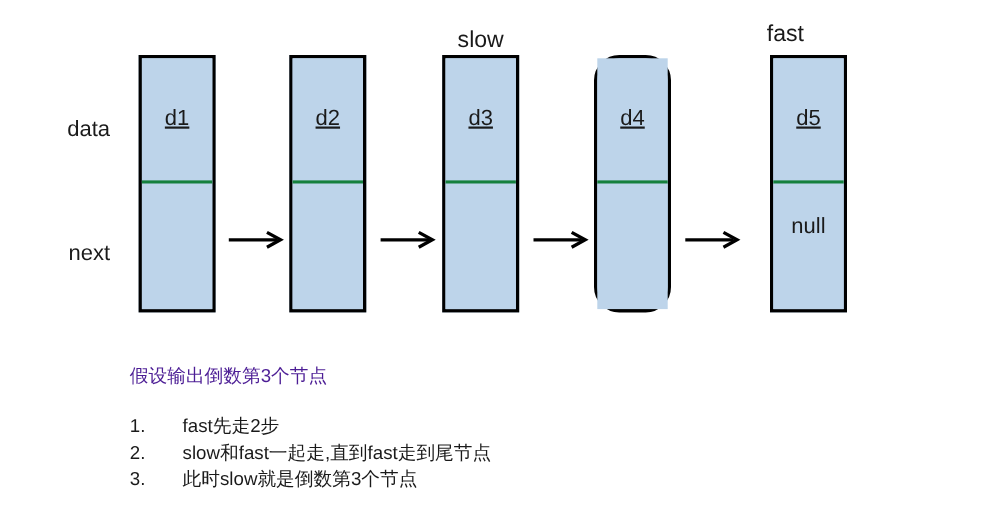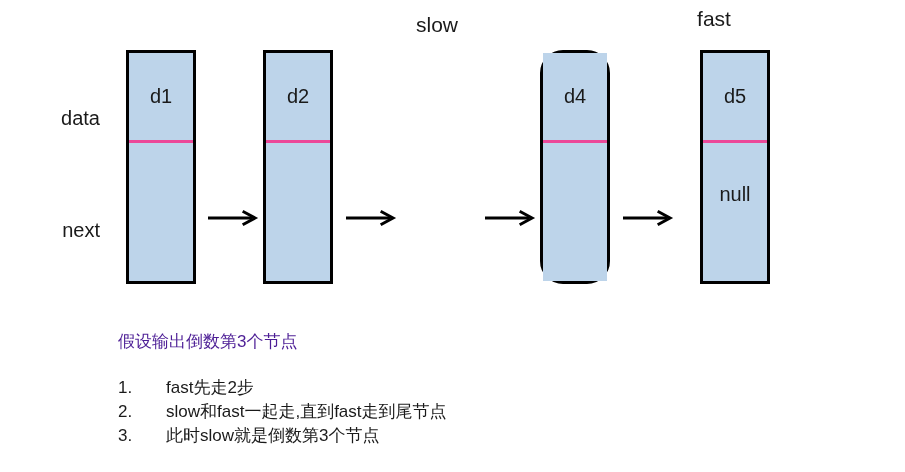--- a/index.html
+++ b/index.html
@@ -21,20 +21,21 @@
   }
 
   
   .pointer-label {
     position: absolute;
     font-size: 21px;
     line-height: 21px;
     color: #1a1a1a;
     text-align: center;
     white-space: nowrap;
+    margin-top: 12px;
   }
 
   
   .row-label {
     position: absolute;
     font-size: 20px;
     line-height: 20px;
     color: #1a1a1a;
     text-align: right;
     white-space: nowrap;
@@ -56,22 +57,23 @@
     box-sizing: border-box;
     display: flex;
     align-items: center;
     justify-content: center;
     font-size: 20px;
     color: #1a1a1a;
     background: #bdd4ea;
     overflow: hidden;
   }
   .cell-data {
-    height: 90px;
-    border-bottom: 3px solid #ec4899;
+    height: 114px;
+    border-bottom: 3px solid #15803d;
+    text-decoration: underline;
   }
   .cell-next {
     flex: 1 1 auto;
     
     padding-bottom: 35px;
   }
 
   
   .arrow {
     position: absolute;
@@ -134,20 +136,24 @@
   <div class="node" style="left:126px;">
     <div class="cell cell-data">d1</div>
     <div class="cell cell-next"></div>
   </div>
 
   <div class="node" style="left:263px;">
     <div class="cell cell-data">d2</div>
     <div class="cell cell-next"></div>
   </div>
 
+  <div class="node" style="left:402px;">
+    <div class="cell cell-data">d3</div>
+    <div class="cell cell-next"></div>
+  </div>
 
   <div class="node" style="left:540px;border-radius:23px;">
     <div class="cell cell-data">d4</div>
     <div class="cell cell-next"></div>
   </div>
 
   <div class="node" style="left:700px;">
     <div class="cell cell-data">d5</div>
     <div class="cell cell-next">null</div>
   </div>

